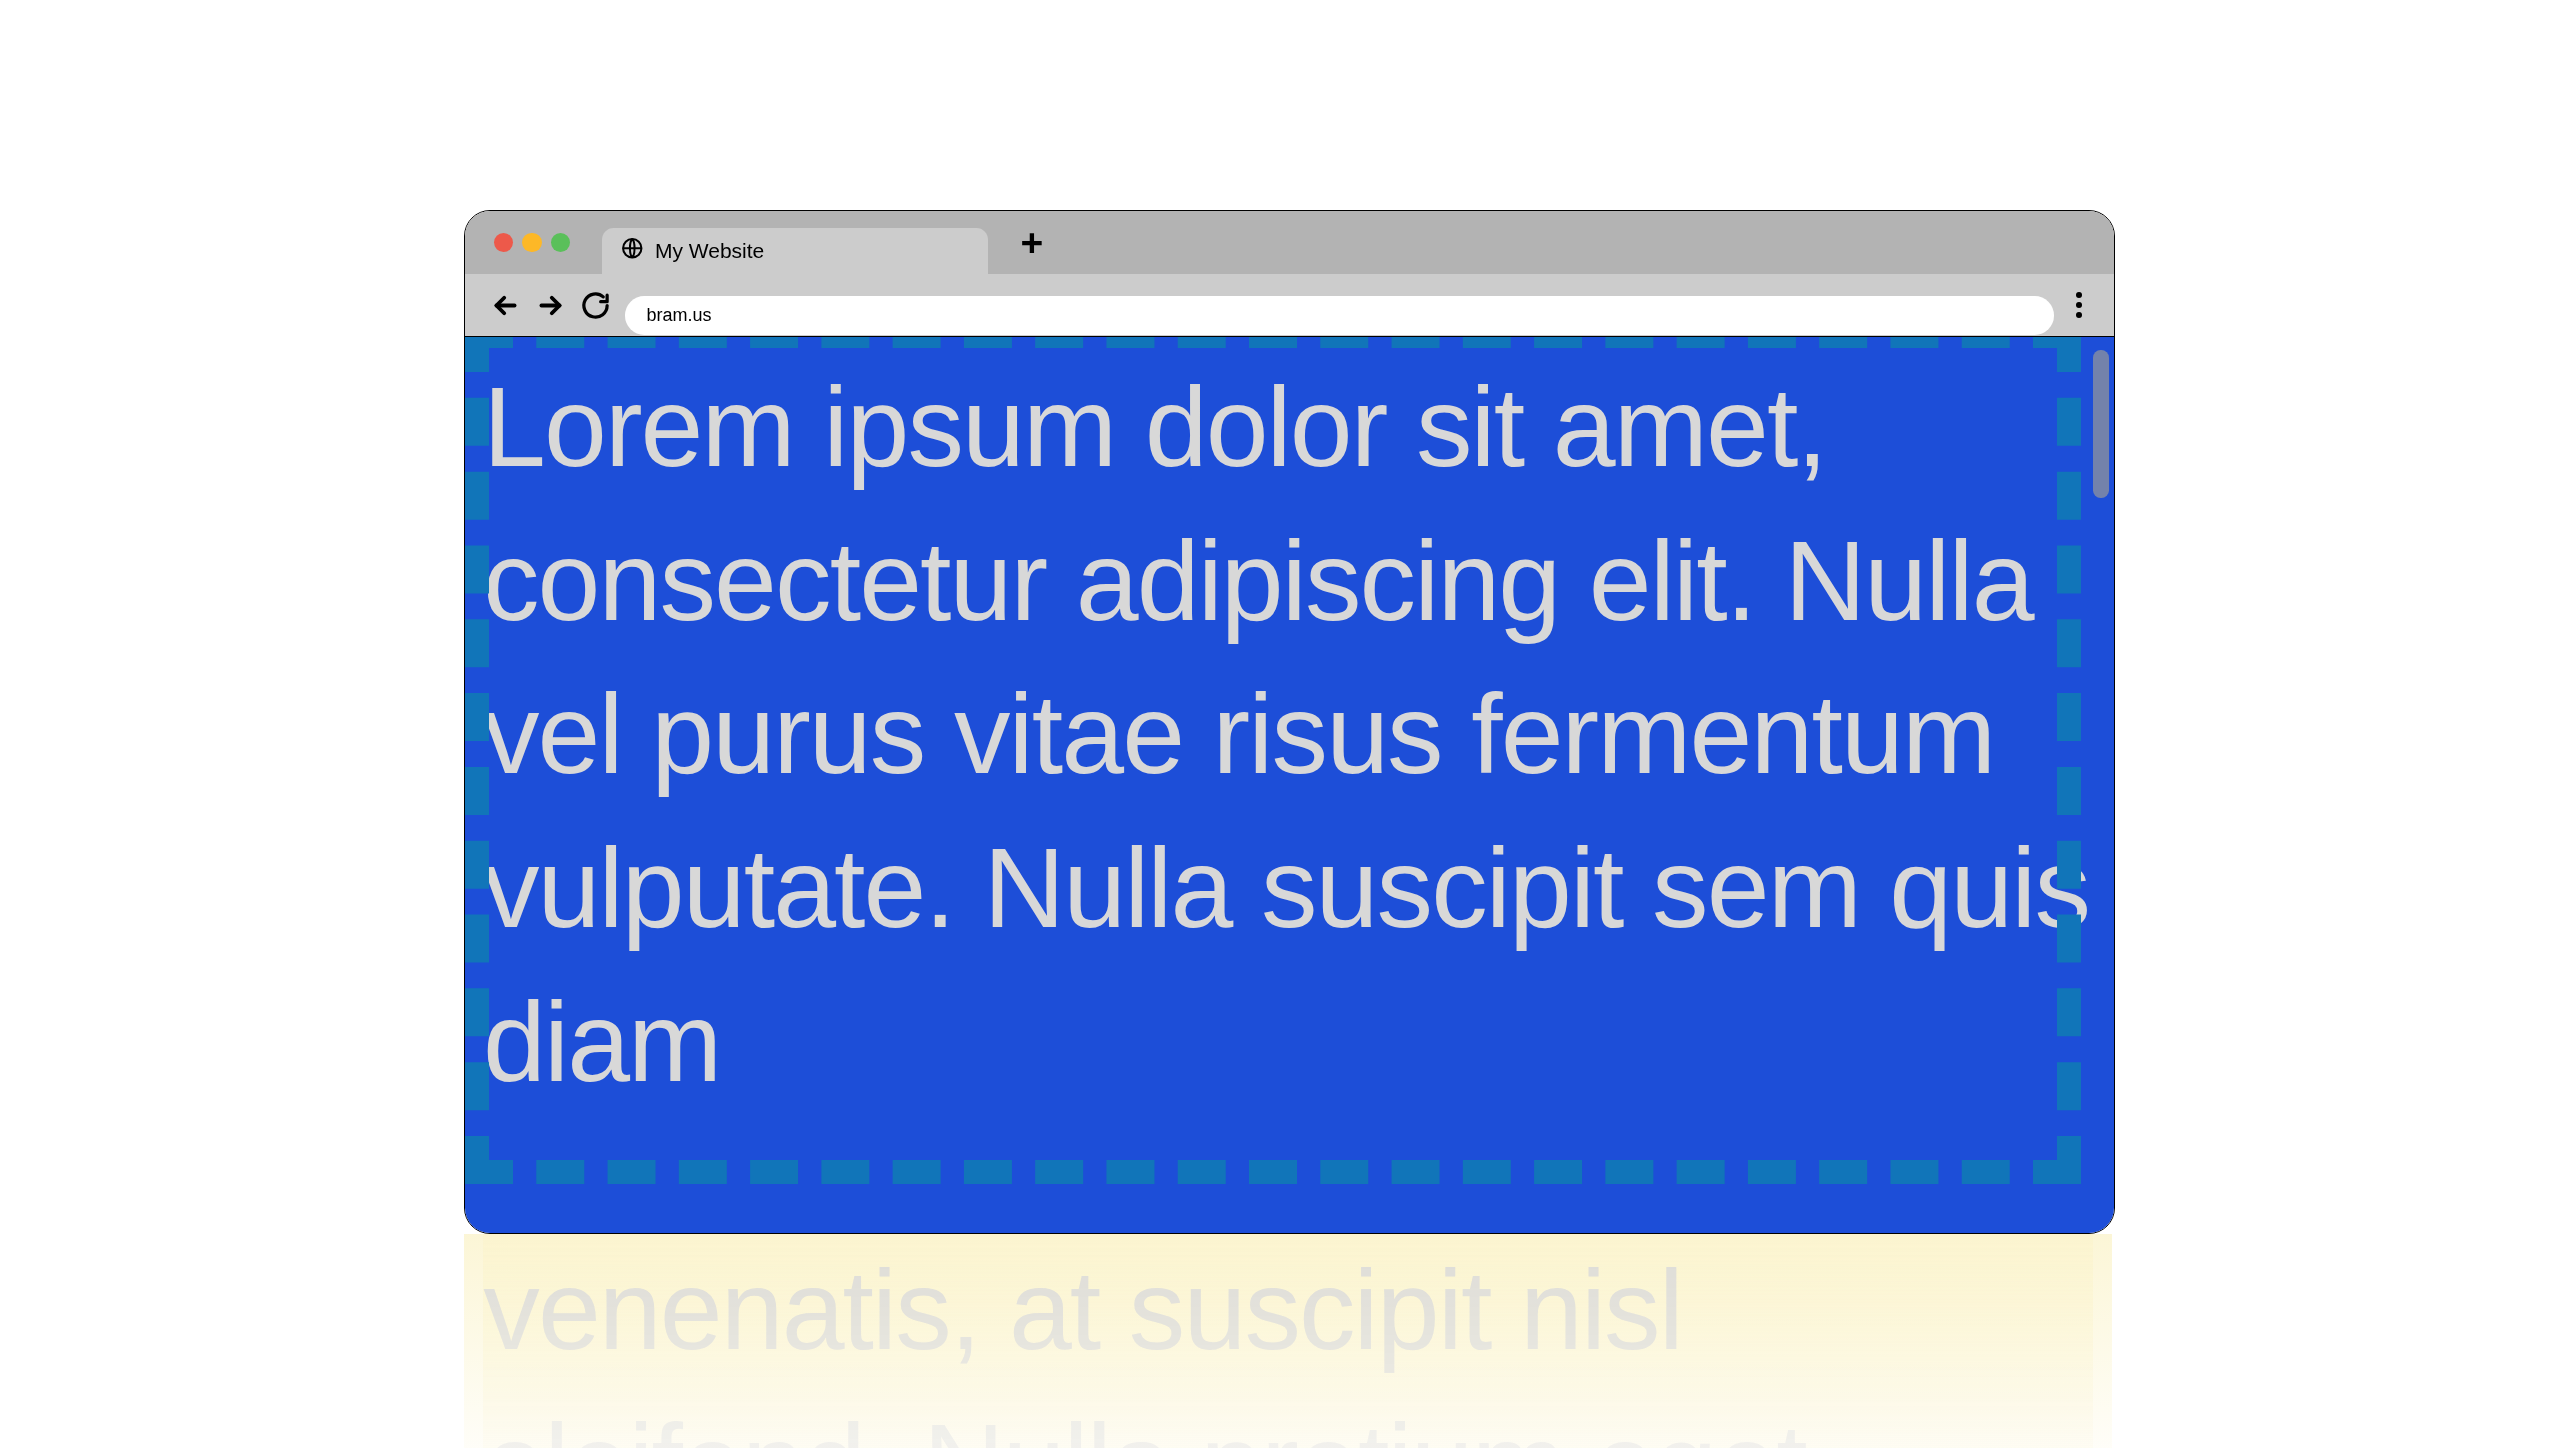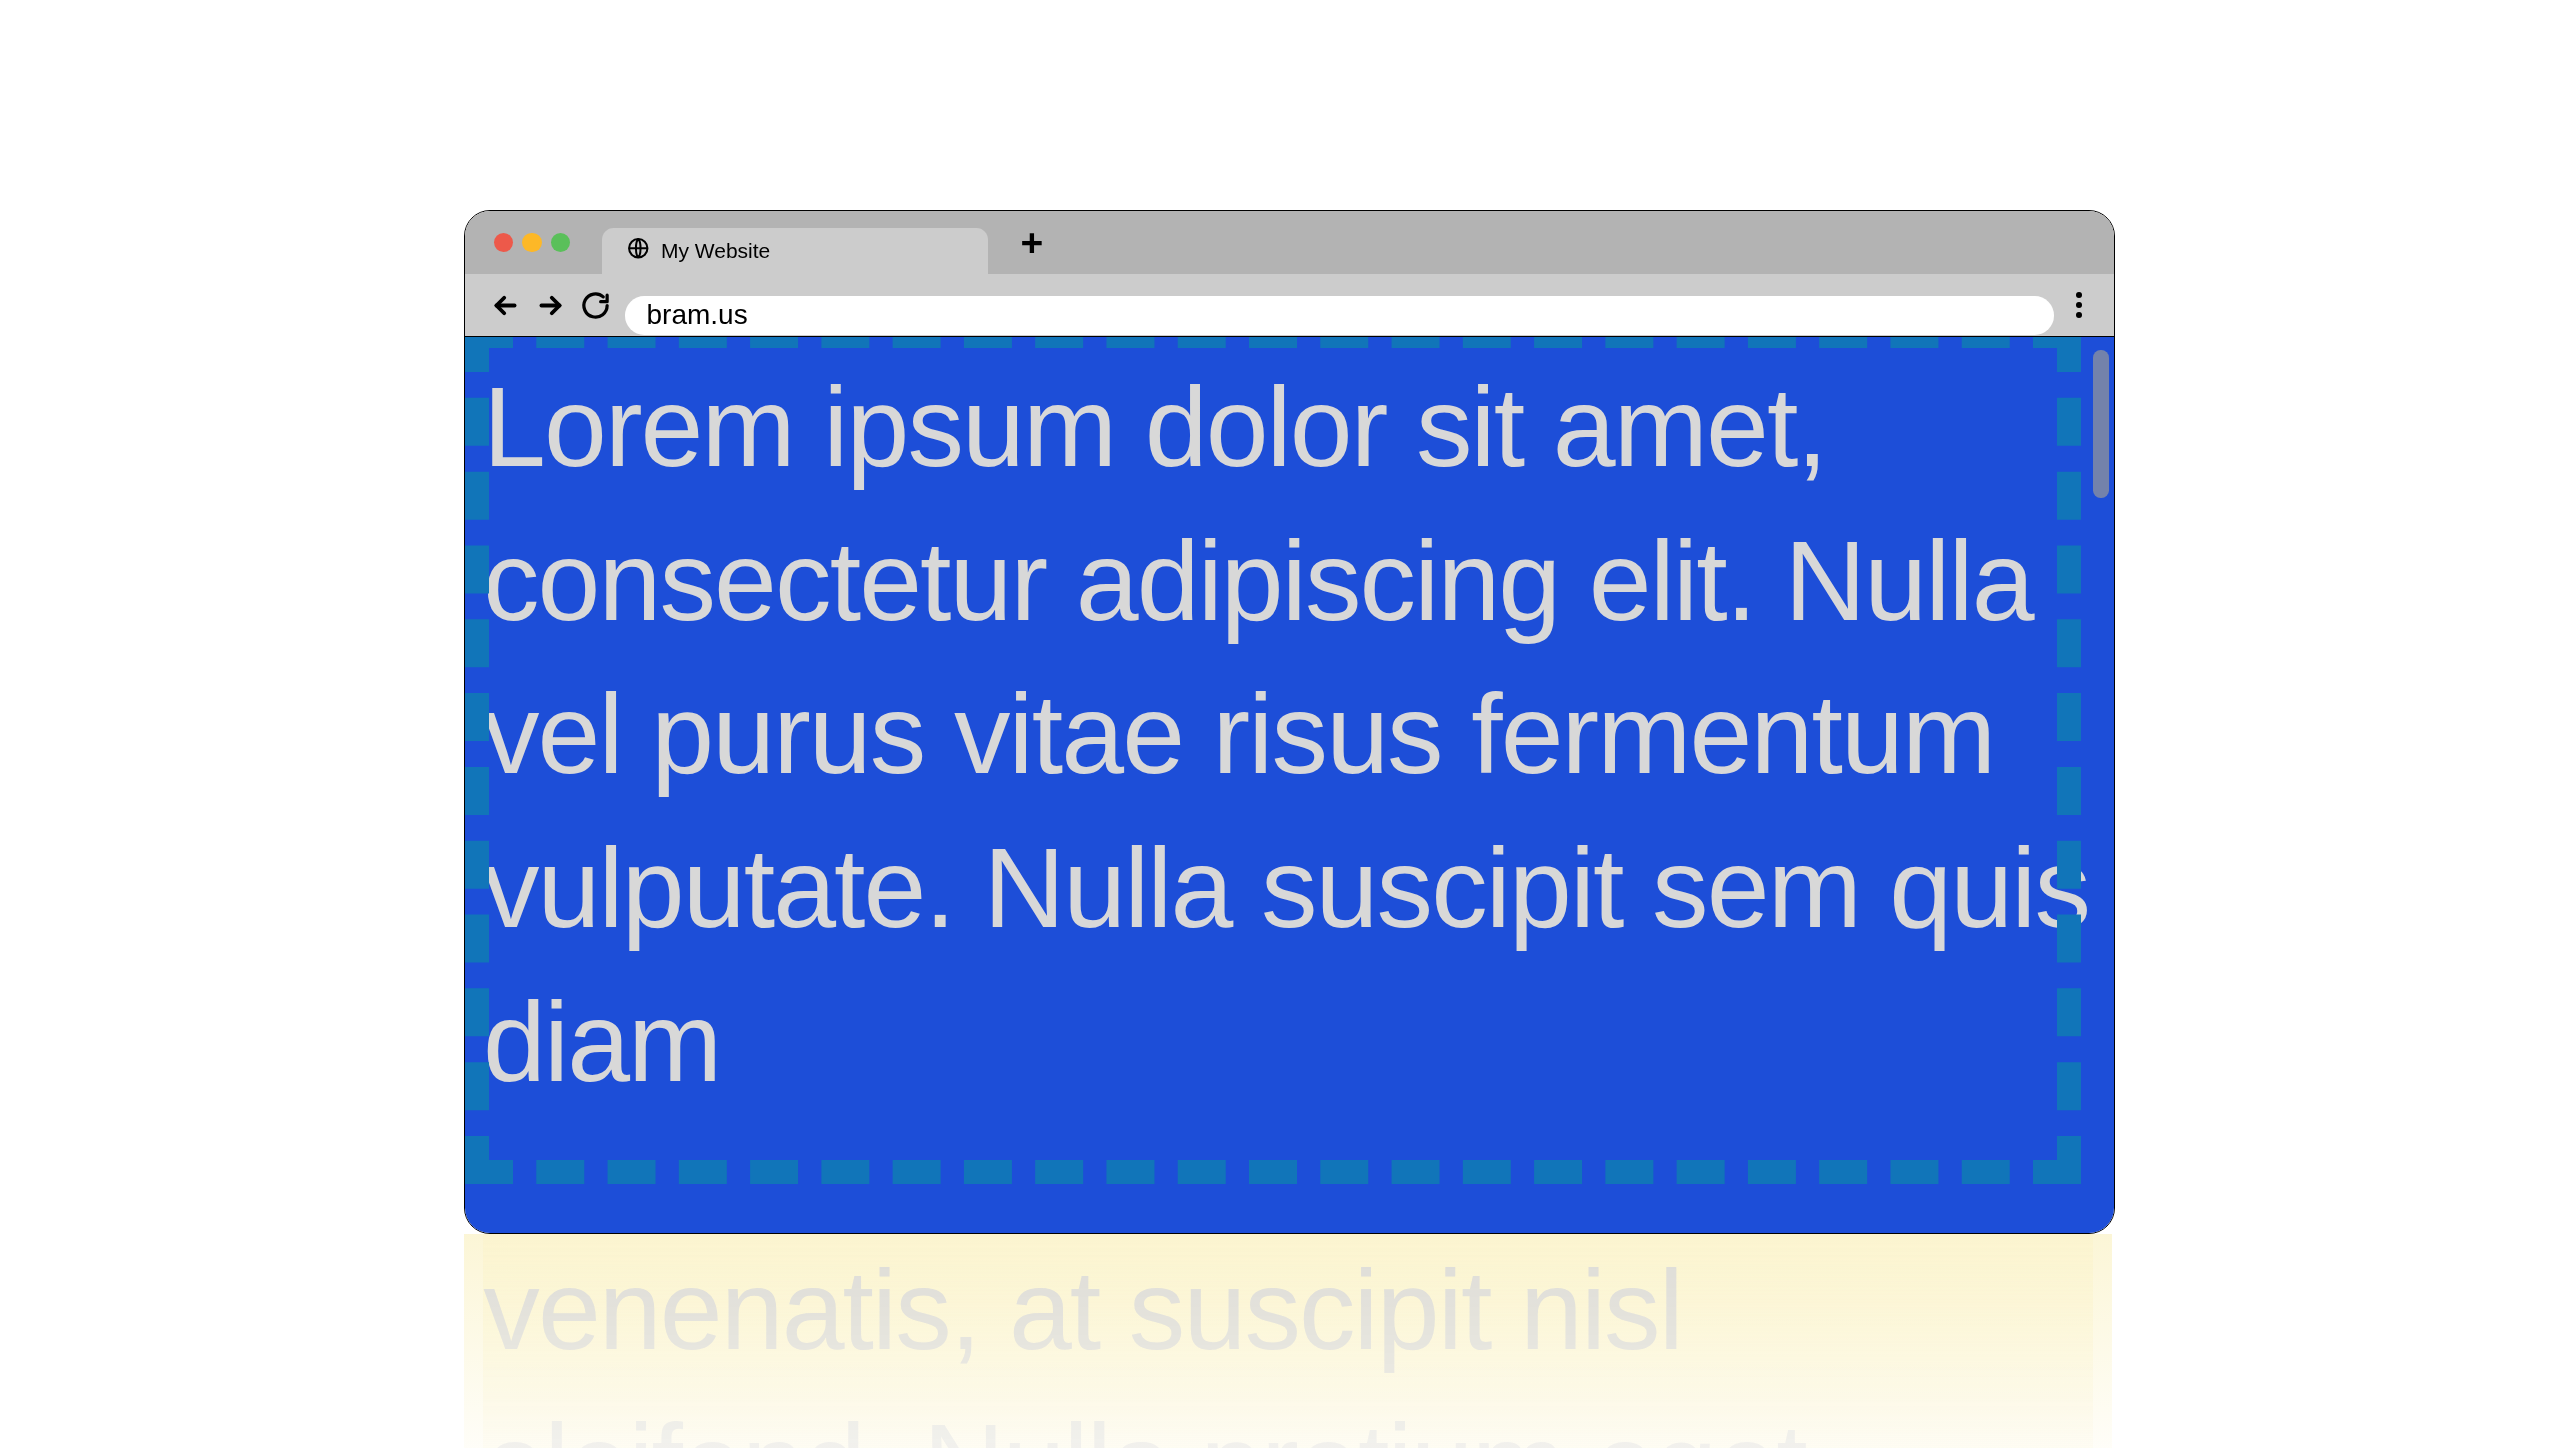--- a/index.html
+++ b/index.html
@@ -39,21 +39,21 @@
     .dot.g { background: #5ac05a; }
     .tab {
       margin-left: 19.3px;
       background: #ccc;
       height: 46px;
       width: 386px;
       border-radius: 11.6px 11.6px 0 0;
       align-self: flex-end;
       display: flex;
       align-items: center;
-      padding: 0 24px;
+      padding: 0 18px;
       gap: 10.3px;
       font-size: 21px;
       color: #000;
     }
     .tab svg { width: 24.5px; height: 24.5px; }
     .plus { font-size: 39px; font-weight: 700; margin-left: 19.3px; }
     .toolbar {
       height: 63px;
       background: #ccc;
       display: flex;
@@ -65,21 +65,21 @@
     .nav-icon { width: 31px; height: 31px; display: flex; align-items: center; justify-content: center; }
     .nav-icon svg { width: 31px; height: 31px; }
     .addr {
       flex: 1;
       height: 39px;
       background: #fff;
       border-radius: 19.3px;
       display: flex;
       align-items: center;
       padding: 0 22px;
-      font-size: 28px;
+      font-size: 18px;
       color: #000;
       margin-top: 20px;
     }
     .kebab { display: flex; flex-direction: column; gap: 4.5px; padding: 0 7.7px; }
     .kebab span { width: 5.8px; height: 5.8px; border-radius: 50%; background: #000; }
     .viewport {
       position: relative;
       height: calc(100% - 126px);
       background: #1d4ed8;
       overflow: hidden;

